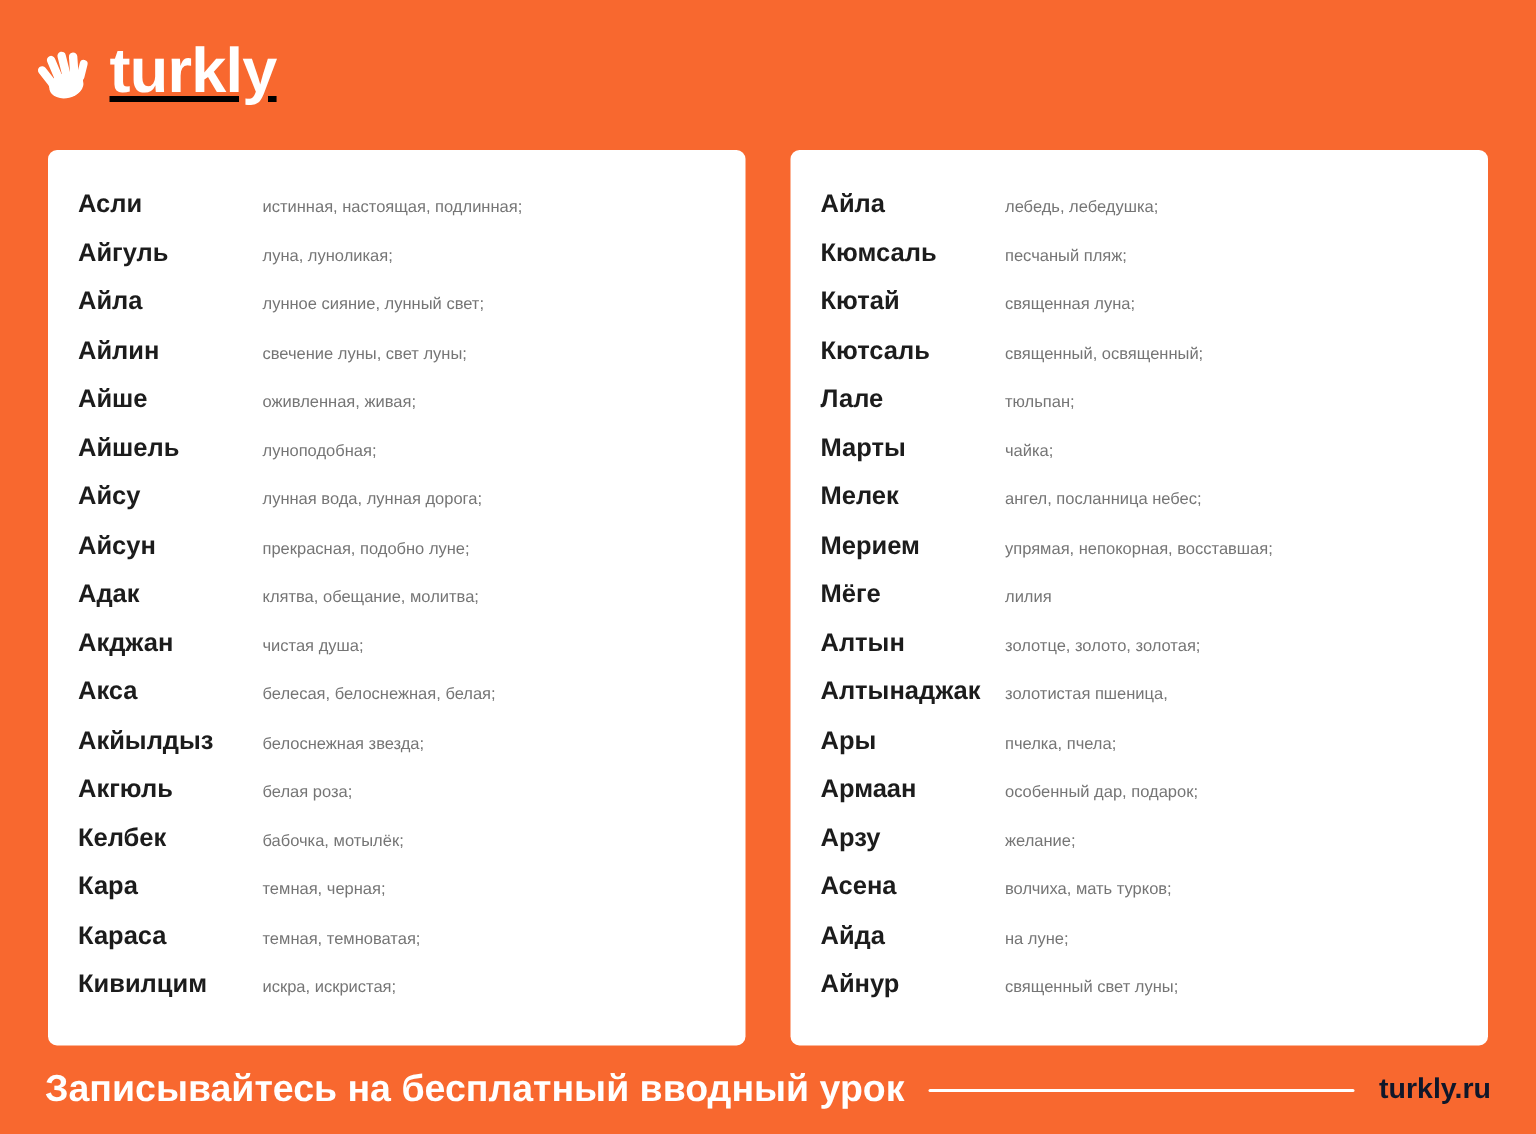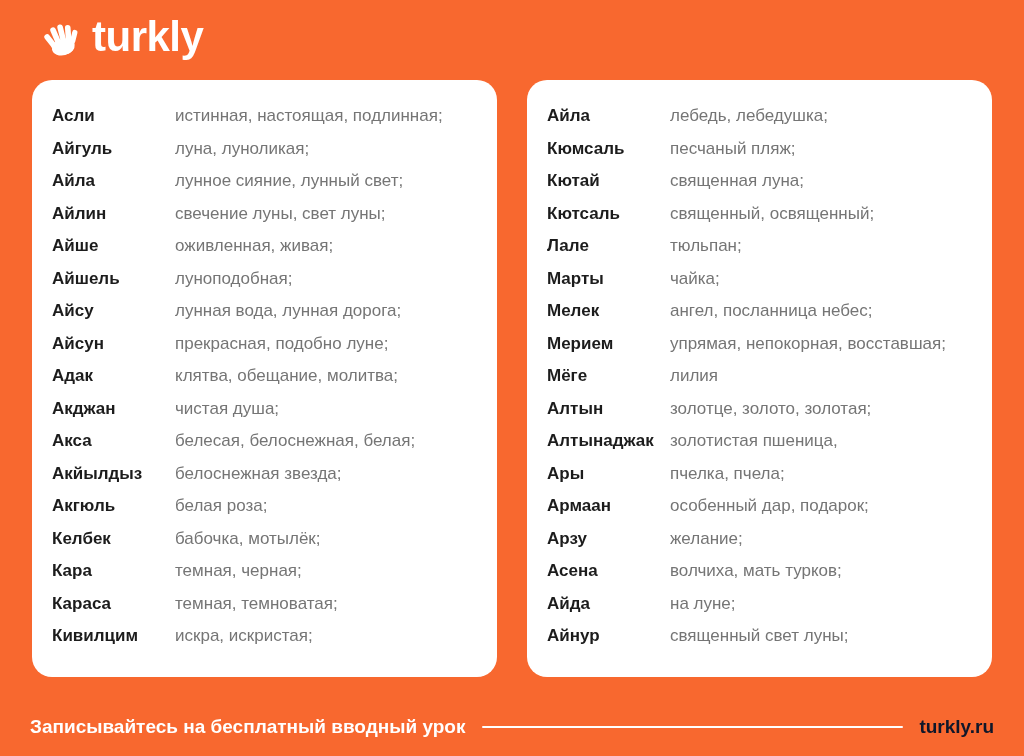--- a/index.html
+++ b/index.html
@@ -13,24 +13,25 @@
   .page {
     width: 1024px;
     height: 756px;
     background: var(--orange);
     font-family: "Liberation Sans", "DejaVu Sans", sans-serif;
     overflow: hidden;
     position: relative;
   }
   
   .header {
-    height: 80px;
+    height: 100px;
     display: flex;
     align-items: center;
-    padding: 0 40px;
+    padding: 0 21px;
+    text-decoration: underline;
   }
   .logo { display: flex; align-items: center; gap: 10px; }
   .hand-icon { width: 42px; height: 42px; display: inline-block; }
   .brand {
     color: #fff;
     font-size: 42px;
     font-weight: 700;
     letter-spacing: -0.5px;
     line-height: 1;
     padding-bottom: 6px;
@@ -38,54 +39,54 @@
   
   .cards {
     display: flex;
     gap: 30px;
     padding: 0 32px;
   }
   .card {
     flex: 1 1 0;
     height: 597px;
     background: var(--card-bg);
-    border-radius: 20px;
+    border-radius: 6px;
     padding: 26px 12px 20px 20px;
     overflow: hidden;
   }
   .row {
     display: flex;
     align-items: baseline;
     height: 32.5px;
   }
   .nm {
     min-width: 123px;
     padding-right: 8px;
     font-size: 17px;
     font-weight: 700;
     color: var(--name-color);
     white-space: nowrap;
   }
   .mn {
-    font-size: 17px;
+    font-size: 11px;
     color: var(--meaning-color);
     white-space: nowrap;
   }
   
   .footer {
     position: absolute;
     left: 0; right: 0; bottom: 0;
     height: 59px;
     display: flex;
     align-items: center;
     padding: 0 30px;
   }
   .cta {
     color: #fff;
-    font-size: 19px;
+    font-size: 25px;
     font-weight: 700;
     white-space: nowrap;
   }
   .rule {
     flex: 1;
     height: 2px;
     background: #fff;
     margin: 0 16px;
     border-radius: 1px;
   }

